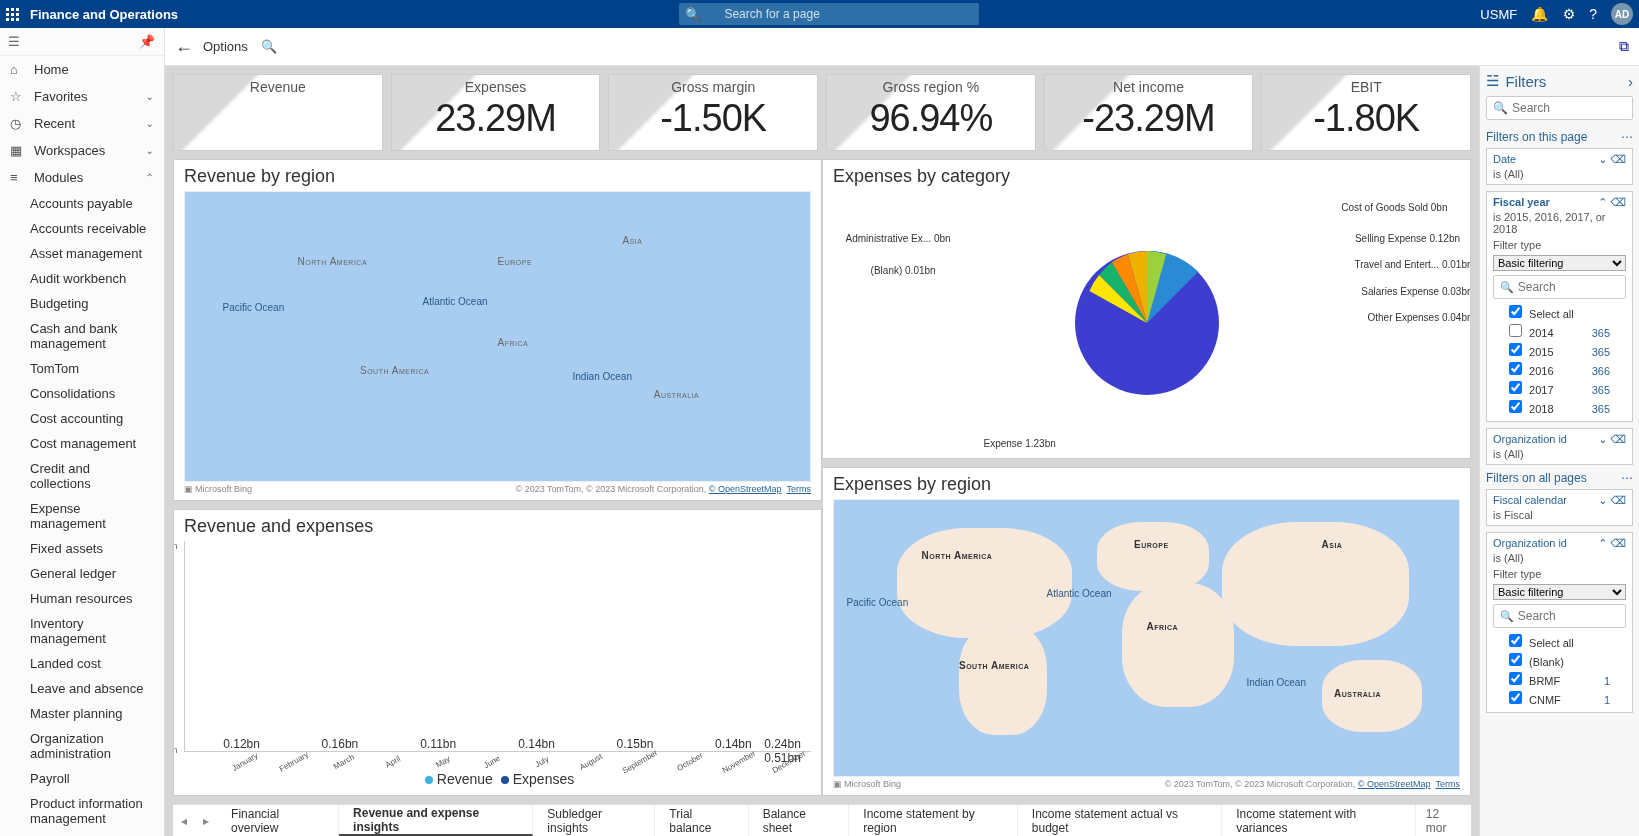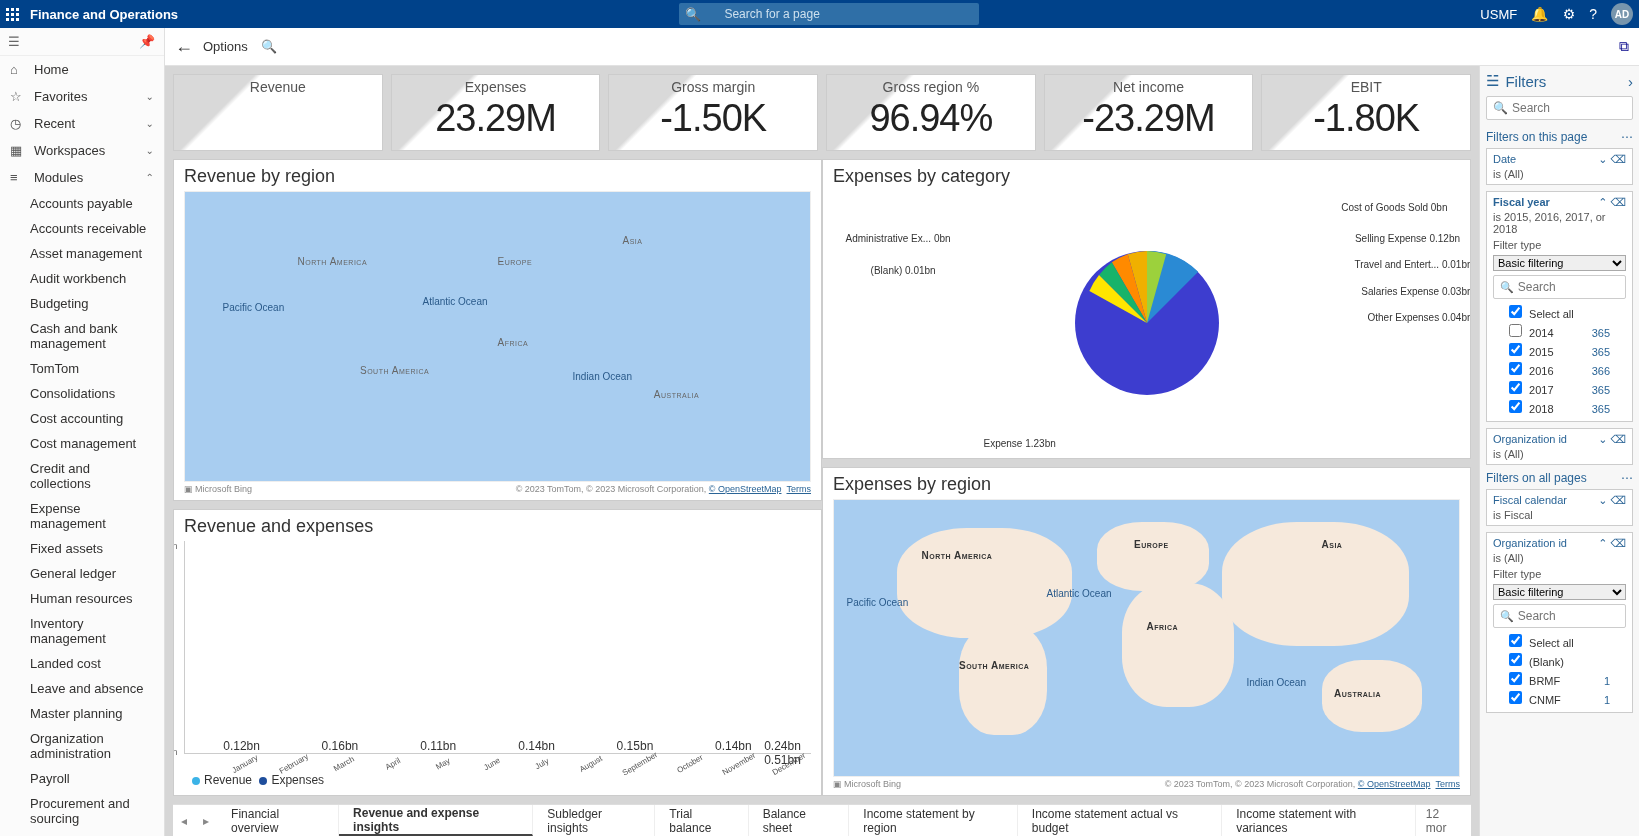--- a/index.html
+++ b/index.html
@@ -54,21 +54,21 @@
 .pielabel { position:absolute; font-size:10px; color:#333; white-space:nowrap; }
 .barwrap { flex:1; display:flex; flex-direction:column; }
 .bars { flex:1; display:flex; align-items:flex-end; gap:4px; padding:20px 6px 0 34px; border-left:1px solid #ccc; border-bottom:1px solid #ccc; position:relative; }
 .ytick { position:absolute; left:-30px; font-size:9px; color:#666; }
 .bpair { flex:1; display:flex; gap:2px; align-items:flex-end; position:relative; }
 .bar1 { flex:1; background:#3bb3e7; }
 .bar2 { flex:1; background:#1f4e9c; }
 .blbl { position:absolute; top:-14px; left:0; right:0; text-align:center; font-size:12px; color:#333; }
 .xlabels { display:flex; padding-left:34px; }
 .xlabels span { flex:1; font-size:8px; color:#555; text-align:center; transform:rotate(-30deg); transform-origin:top; margin-top:6px; }
-.legend { text-align:left; font-size:12px; color:#333; padding:4px; }
+.legend { text-align:center; font-size:14px; color:#333; padding:4px; }
 .legend .dot { display:inline-block; width:8px; height:8px; border-radius:50%; vertical-align:middle; margin:0 4px; }
 .tabs { background:#fff; border-top:1px solid #ddd; display:flex; align-items:center; height:32px; font-size:12px; }
 .tabs .arrow { padding:0 8px; color:#888; cursor:pointer; }
 .tabs .tab { padding:0 14px; height:100%; display:flex; align-items:center; border-right:1px solid #eee; cursor:pointer; color:#333; }
 .tabs .tab.active { border-bottom:2px solid #444; font-weight:600; }
 .tabs .more { margin-left:auto; padding:0 10px; color:#666; }
 .filters { width:160px; background:#f7f7f7; border-left:1px solid #ddd; padding:6px; font-size:12px; overflow-y:auto; }
 .filters .hdr { display:flex; align-items:center; color:#2a6496; font-size:15px; margin-bottom:6px; }
 .filters .hdr .ico { margin-right:6px; }
 .filters .hdr .chev { margin-left:auto; cursor:pointer; }
@@ -159,21 +159,20 @@
         <div class="nav-sub">Expense management</div>
         <div class="nav-sub">Fixed assets</div>
         <div class="nav-sub">General ledger</div>
         <div class="nav-sub">Human resources</div>
         <div class="nav-sub">Inventory management</div>
         <div class="nav-sub">Landed cost</div>
         <div class="nav-sub">Leave and absence</div>
         <div class="nav-sub">Master planning</div>
         <div class="nav-sub">Organization administration</div>
         <div class="nav-sub">Payroll</div>
-        <div class="nav-sub">Procurement and sourcing</div>
         <div class="nav-sub">Product information management</div>
       </div>
   </div>
 
   <div class="main">
     <div class="crumb">
       <span class="back">←</span>
       <span class="opt">Options</span>
       <span class="srch">🔍</span>
       <span class="pop">⧉</span>

